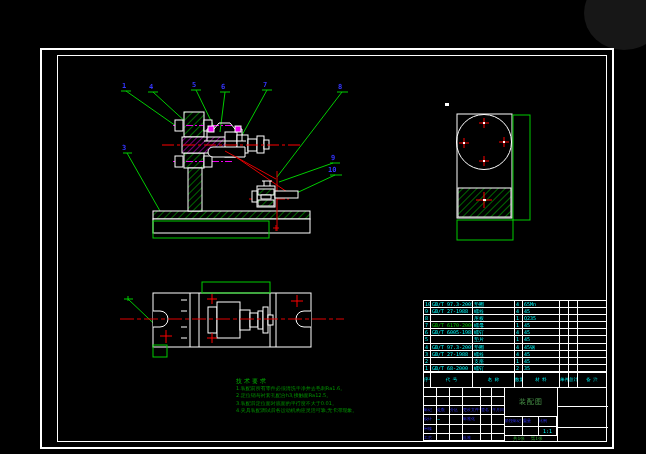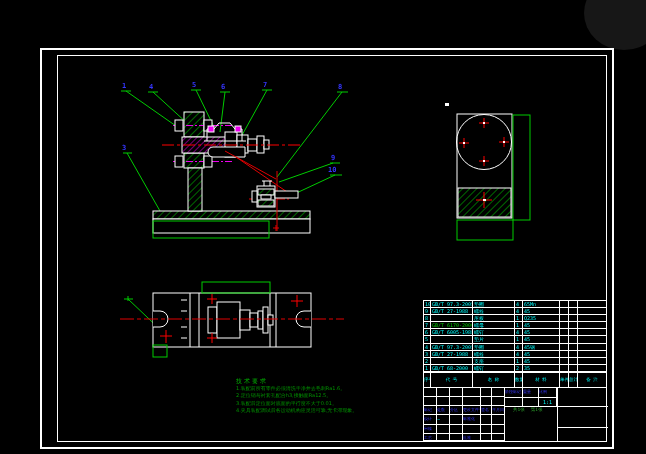--- a/index.html
+++ b/index.html
@@ -362,20 +362,21 @@
       <div class="tb-cell"></div>
       <div class="tb-cell"></div>
       <div class="tb-cell">工艺</div>
       <div class="tb-cell"></div>
       <div class="tb-cell"></div>
       <div class="tb-cell">批准</div>
       <div class="tb-cell"></div>
       <div class="tb-cell"></div>
     </div>
   <div class="tb-mid">
+    <div class="tb-title">装配图</div>
     <div class="tb-r1">
       <div class="tb-cell">阶段标记</div>
       <div class="tb-cell">重量</div>
       <div class="tb-cell">比例</div>
     </div>
     <div class="tb-r2">
       <div class="tb-cell"></div>
       <div class="tb-cell"></div>
       <div class="tb-cell cyan v">1:1</div>
     </div>

